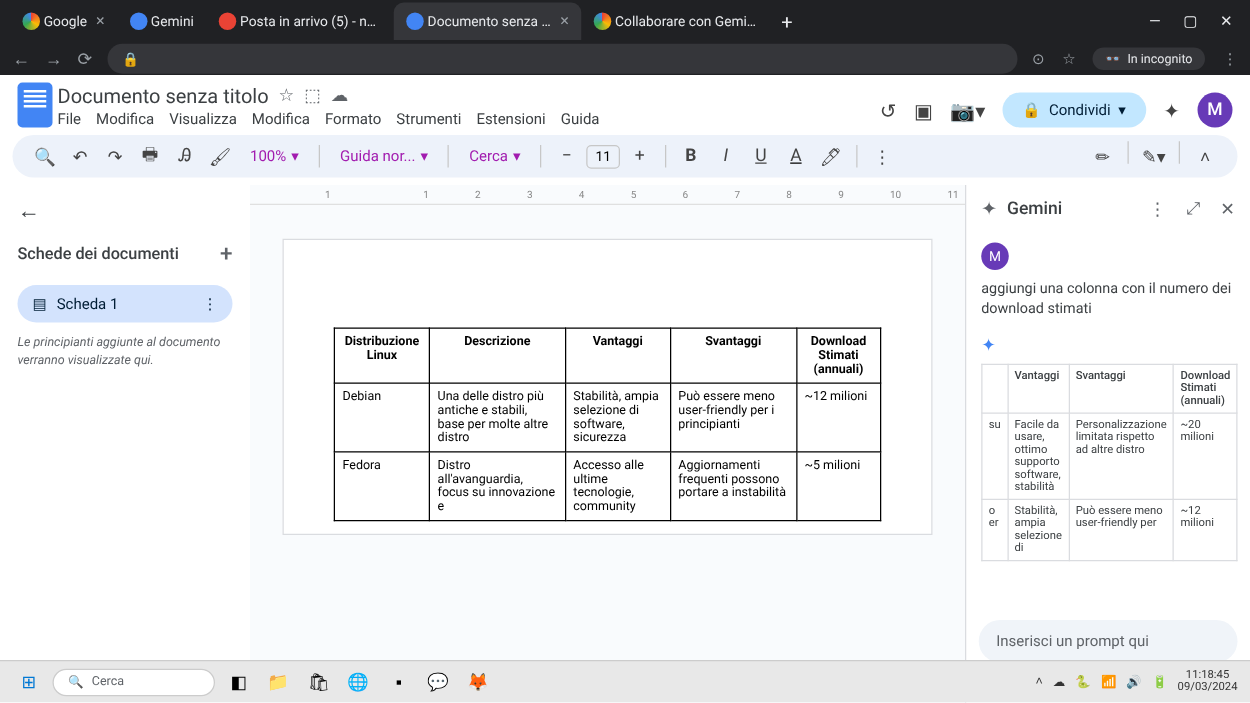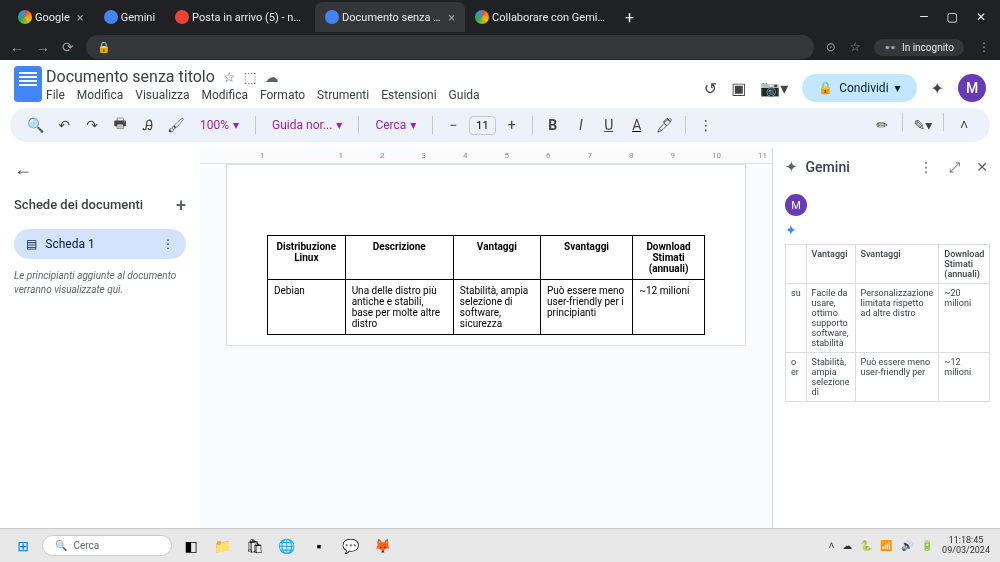--- a/index.html
+++ b/index.html
@@ -39,21 +39,21 @@
 .main-area{display:flex;height:418px}
 .left-panel{width:200px;padding:10px 14px;border-right:none}
 .back-arrow{font-size:18px;color:#3c4043;margin-bottom:14px}
 .panel-title{font-size:13px;font-weight:500;color:#3c4043;display:flex;justify-content:space-between;align-items:center;margin-bottom:14px}
 .panel-title span.plus{font-size:18px;color:#5f6368}
 .scheda-item{background:#d3e3fd;border-radius:18px;padding:8px 12px;font-size:12px;color:#001d35;display:flex;align-items:center;gap:8px;justify-content:space-between;margin-bottom:10px}
 .scheda-left{display:flex;align-items:center;gap:8px}
 .scheda-hint{font-size:10px;color:#5f6368;font-style:italic;line-height:1.4}
 .doc-canvas{flex:1;background:#f9fbfd;position:relative;overflow:hidden}
 .ruler{height:16px;background:#f9fbfd;font-size:8px;color:#888;display:flex;align-items:center;padding-left:60px;gap:37px;border-bottom:1px solid #e0e0e0}
-.page{background:#fff;margin:0 auto 0;width:520px;padding:70px 40px 10px;border:1px solid #dadce0}
+.page{background:#fff;margin:27px auto 0;width:520px;padding:70px 40px 10px;border:1px solid #dadce0}
 table.doc-table{border-collapse:collapse;width:100%;font-size:10px;color:#000;font-family:Arial}
 table.doc-table th,table.doc-table td{border:1px solid #000;padding:5px 6px;vertical-align:top;text-align:left}
 table.doc-table th{font-weight:700;text-align:center}
 .gemini-panel{width:228px;border-left:1px solid #dadce0;background:#fff;display:flex;flex-direction:column}
 .gemini-head{display:flex;align-items:center;padding:10px 12px;gap:8px}
 .gemini-logo{font-size:15px;color:#5f6368}
 .gemini-head-title{font-size:14px;color:#3c4043;flex:1;font-weight:500}
 .gh-ico{color:#5f6368;font-size:14px;margin-left:8px}
 .chat-body{flex:1;padding:8px 12px;overflow:hidden;font-size:11px}
 .user-avatar{width:22px;height:22px;border-radius:50%;background:#673ab7;color:#fff;display:flex;align-items:center;justify-content:center;font-size:11px;margin-bottom:6px}
@@ -253,35 +253,43 @@
           <th>Svantaggi</th>
           <th>Download Stimati (annuali)</th>
         </tr>
         <tr>
               <td>Debian</td>
               <td>Una delle distro più antiche e stabili, base per molte altre distro</td>
               <td>Stabilità, ampia selezione di software, sicurezza</td>
               <td>Può essere meno user-friendly per i principianti</td>
               <td>~12 milioni</td>
             </tr>
+        <tr>
+              <td>Fedora</td>
+              <td>Distro all'avanguardia, focus su innovazione e</td>
+              <td>Accesso alle ultime tecnologie, community</td>
+              <td>Aggiornamenti frequenti possono portare a instabilità</td>
+              <td>~5 milioni</td>
+            </tr>
       </tbody>
         </table>
     </div>
   </div>
 
   <div class="gemini-panel">
     <div class="gemini-head">
       <span class="gemini-logo">✦</span>
       <span class="gemini-head-title">Gemini</span>
       <span class="gh-ico">⋮</span>
       <span class="gh-ico">⤢</span>
       <span class="gh-ico">✕</span>
     </div>
     <div class="chat-body">
       <div class="user-avatar">M</div>
+      <div class="user-msg">aggiungi una colonna con il numero dei download stimati</div>
       <div class="gemini-star">✦</div>
       <table class="mini-table">
         <tbody>
             <tr>
               <th></th>
               <th>Vantaggi</th>
               <th>Svantaggi</th>
               <th>Download Stimati (annuali)</th>
             </tr>
         <tr>
@@ -292,20 +300,21 @@
             </tr>
         <tr>
               <td>o er</td>
               <td>Stabilità, ampia selezione di</td>
               <td>Può essere meno user-friendly per</td>
               <td>~12 milioni</td>
             </tr>
       </tbody>
         </table>
     </div>
+    <div class="prompt-box">Inserisci un prompt qui</div>
     <div class="disclaimer"><span>Gemini per Workspace può fare errori, anche riguardo a persone, quindi verifica le sue risposte. </span><a>Scopri di più</a></div>
   </div>
 </div>
 
 <div class="scroll-track">
     <div class="scroll-thumb"></div>
   </div>
 
 <div class="taskbar">
   <div class="tb-btn" style="color:#0078d4">⊞</div>

